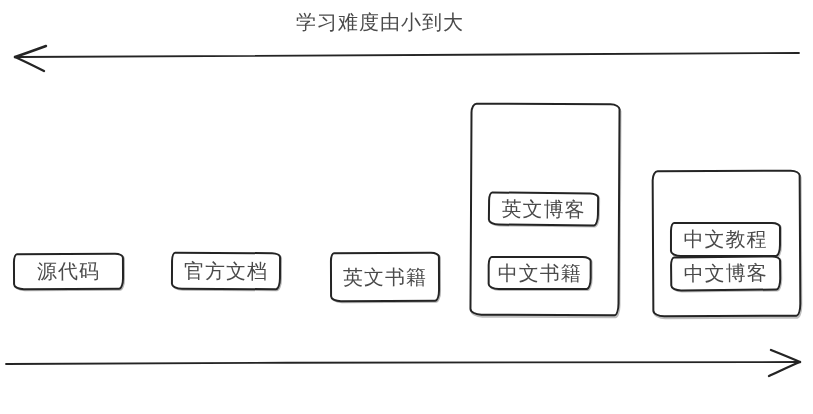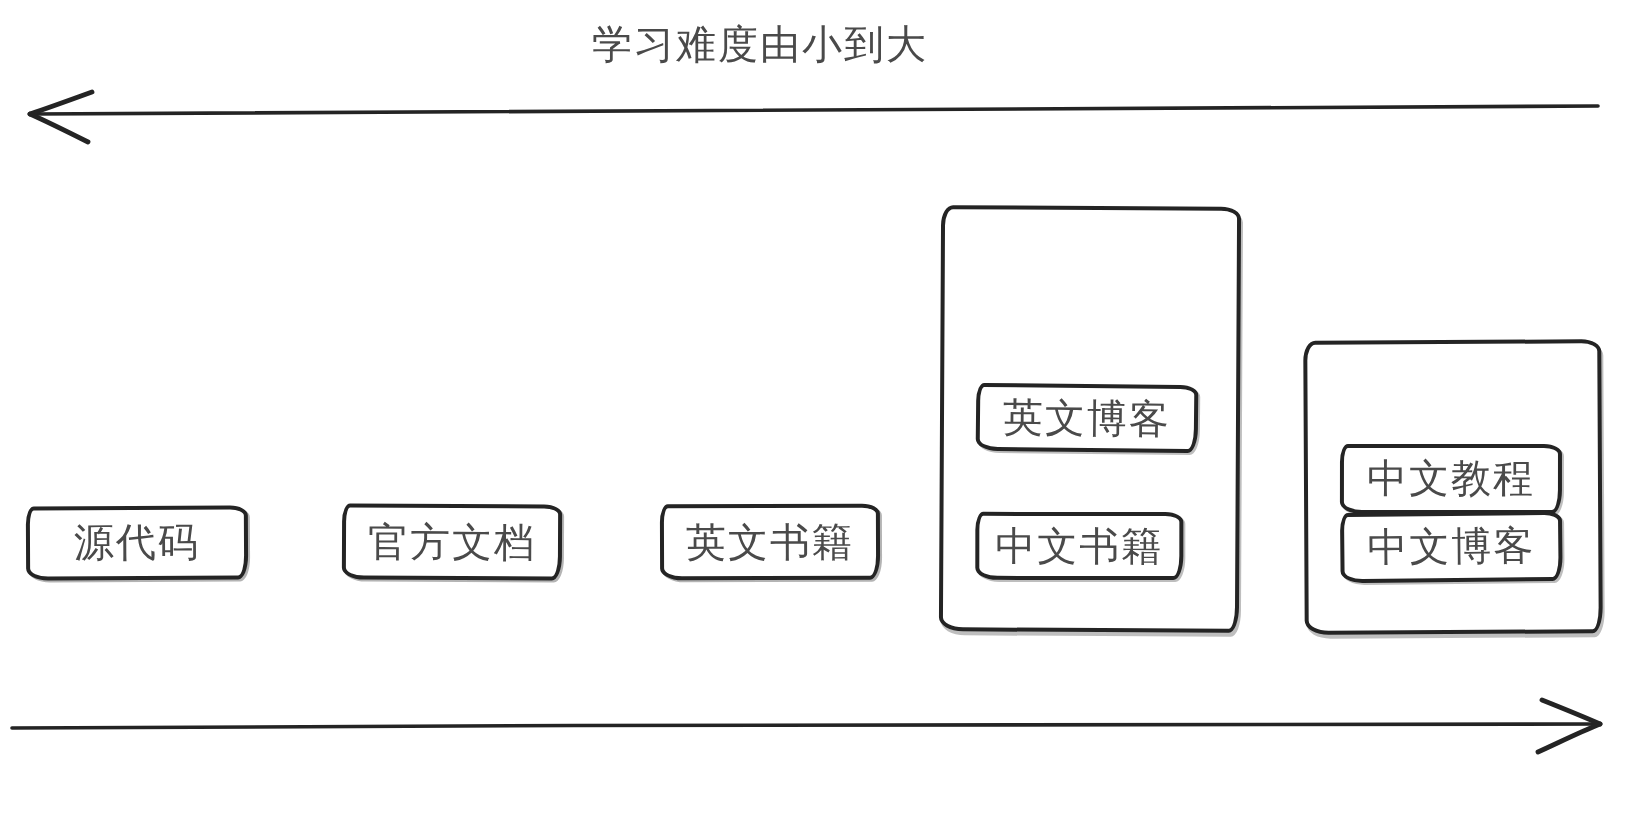--- a/index.html
+++ b/index.html
@@ -57,21 +57,21 @@
     border-radius: 6px 10px 5px 12px / 10px 6px 13px 7px;
     box-shadow: 1px 2px 0 0 rgba(40,40,40,0.3);
   }
   .group .box {
     box-shadow: 1px 1px 0 0 rgba(40,40,40,0.3);
   }
 
   
   .b-src  { left: 13px;  top: 253px; width: 111px; height: 37px; transform: rotate(-0.3deg); }
   .b-doc  { left: 171px; top: 252px; width: 110px; height: 38px; transform: rotate(0.25deg); }
-  .b-enbk { left: 330px; top: 252px; width: 110px; height: 38px; transform: rotate(-0.2deg); }
+  .b-enbk { left: 330px; top: 252px; width: 110px; height: 50px; transform: rotate(-0.2deg); }
 
   
   .g-en { left: 470px; top: 103px; width: 150px; height: 213px; transform: rotate(0.3deg); }
   .g-en .i-1 { left: 18px; top: 19px;  width: 112px; height: 36px; transform: rotate(-0.4deg); }
   .g-en .i-2 { left: 16px; top: 87px;  width: 111px; height: 34px; transform: rotate(0.3deg); }
   .g-en .i-3 { left: 16px; top: 151px; width: 104px; height: 34px; transform: rotate(-0.25deg); }
 
   
   .g-cn { left: 652px; top: 170px; width: 149px; height: 147px; transform: rotate(-0.3deg); }
   .g-cn .i-1 { left: 16px; top: 18px; width: 111px; height: 35px; transform: rotate(0.35deg); margin-top: 32px; }

